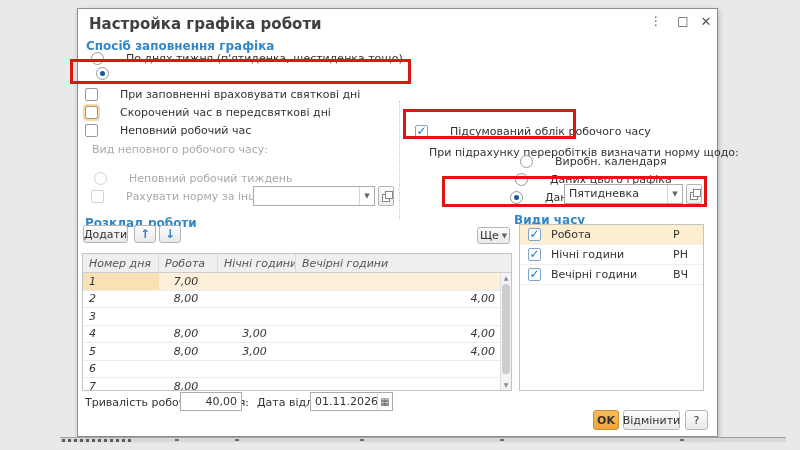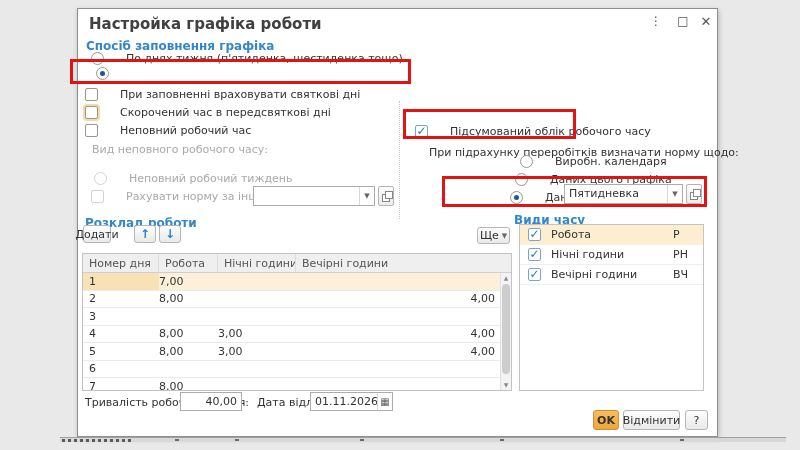--- a/index.html
+++ b/index.html
@@ -34,28 +34,28 @@
   .lnkico{position:absolute;left:3px;top:3px;width:10px;height:10px;}
   .lnkico::before{content:"";position:absolute;left:0;top:3px;width:6px;height:6px;border:1px solid #858585;background:#fff;}
   .lnkico::after{content:"";position:absolute;left:3px;top:0;width:6px;height:6px;border:1px solid #858585;background:#fff;}
   .btn{position:absolute;display:flex;align-items:center;justify-content:center;font-size:11px;color:#333;
        background:linear-gradient(#fdfdfd,#e9e9e9);border:1px solid #b5b5b5;border-radius:3px;white-space:nowrap;}
   .btn.primary{background:linear-gradient(#f8bd5e,#efa53a);border-color:#cd8f33;font-weight:700;}
   .btn .bluearr{color:#2a7fd4;font-weight:700;font-size:12px;line-height:1;}
   .btn .caret{font-size:7px;color:#666;margin-left:3px;}
   .dotsep{position:absolute;left:321px;top:92px;height:118px;width:0;border-left:1px dotted #c6c6c6;}
   .redbox{position:absolute;border:3px solid #e11414;z-index:60;pointer-events:none;}
-  .tbl{position:absolute;left:4px;top:244px;width:430px;height:138px;border:1px solid #c3c3c3;background:#fff;overflow:hidden;}
+  .tbl{position:absolute;left:4px;top:244px;width:430px;height:138px;border:1px solid #c3c3c3;background:#fff;overflow:hidden;font-style:italic;}
   .thead{display:flex;height:19px;background:#efefef;border-bottom:1px solid #cfcfcf;color:#555;}
   .th{padding:3px 0 0 6px;border-right:1px solid #dcdcdc;white-space:nowrap;overflow:hidden;}
   .th:last-child{border-right:none;}
   .w1{width:76px;flex:0 0 76px;} .w2{width:59px;flex:0 0 59px;} .w3{width:78px;flex:0 0 78px;} .w4{flex:1;}
   .trow{display:flex;height:17.5px;border-bottom:1px solid #ebebeb;color:#333;align-items:center;}
   .td{padding-left:6px;white-space:nowrap;} 
-  .tdr{text-align:left;padding-right:5px;white-space:nowrap;}
+  .tdr{text-align:center;padding-right:5px;white-space:nowrap;}
   .tdev{text-align:right;padding-right:16px;white-space:nowrap;}
   .trow.sel{background:#fcf0da;} .trow.sel .tdn{background:#f8e2b5;height:100%;display:flex;align-items:center;}
   .tdn{height:100%;display:flex;align-items:center;}
   .vscroll{position:absolute;right:0;top:19px;bottom:0;width:11px;background:#f3f3f3;border-left:1px solid #e0e0e0;}
   .vthumb{position:absolute;left:1px;right:1px;top:11px;height:90px;background:#cdcdcd;border-radius:4px;}
   .sarr{position:absolute;left:0;right:0;text-align:center;font-size:6px;color:#8a8a8a;line-height:8px;}
   .tkbox{position:absolute;left:441px;top:215px;width:185px;height:167px;border:1px solid #c3c3c3;background:#fff;overflow:hidden;}
   .tkrow{display:flex;align-items:center;height:20px;border-bottom:1px solid #f0f0f0;padding-left:8px;}
   .tkrow.sel{background:#fdeecf;}
   .tkrow .tklbl{margin-left:10px;flex:1;white-space:nowrap;}
@@ -149,21 +149,21 @@
     <div class="field" style="left:486px;top:175px;width:119px;height:20px;">
       <span class="val">Пятидневка</span>
       <span class="dd">▼</span>
     </div>
     <div class="sqbtn" style="left:608px;top:175px;height:20px;">
       <span class="lnkico" style="top:4px;"></span>
     </div>
 
     <div class="hdr" style="left:7px;top:207px;">Розклад роботи</div>
 
-    <div class="btn" style="left:5px;top:216px;width:28px;height:18px;">
+    <div class="btn" style="left:5px;top:216px;width:45px;height:18px;">
       <span>Додати</span>
     </div>
     <div class="btn" style="left:56px;top:216px;width:22px;height:18px;">
       <span class="bluearr">↑</span>
     </div>
     <div class="btn" style="left:81px;top:216px;width:22px;height:18px;">
       <span class="bluearr">↓</span>
     </div>
     <div class="btn" style="left:399px;top:218px;width:33px;height:17px;">
       <span>Ще</span>

